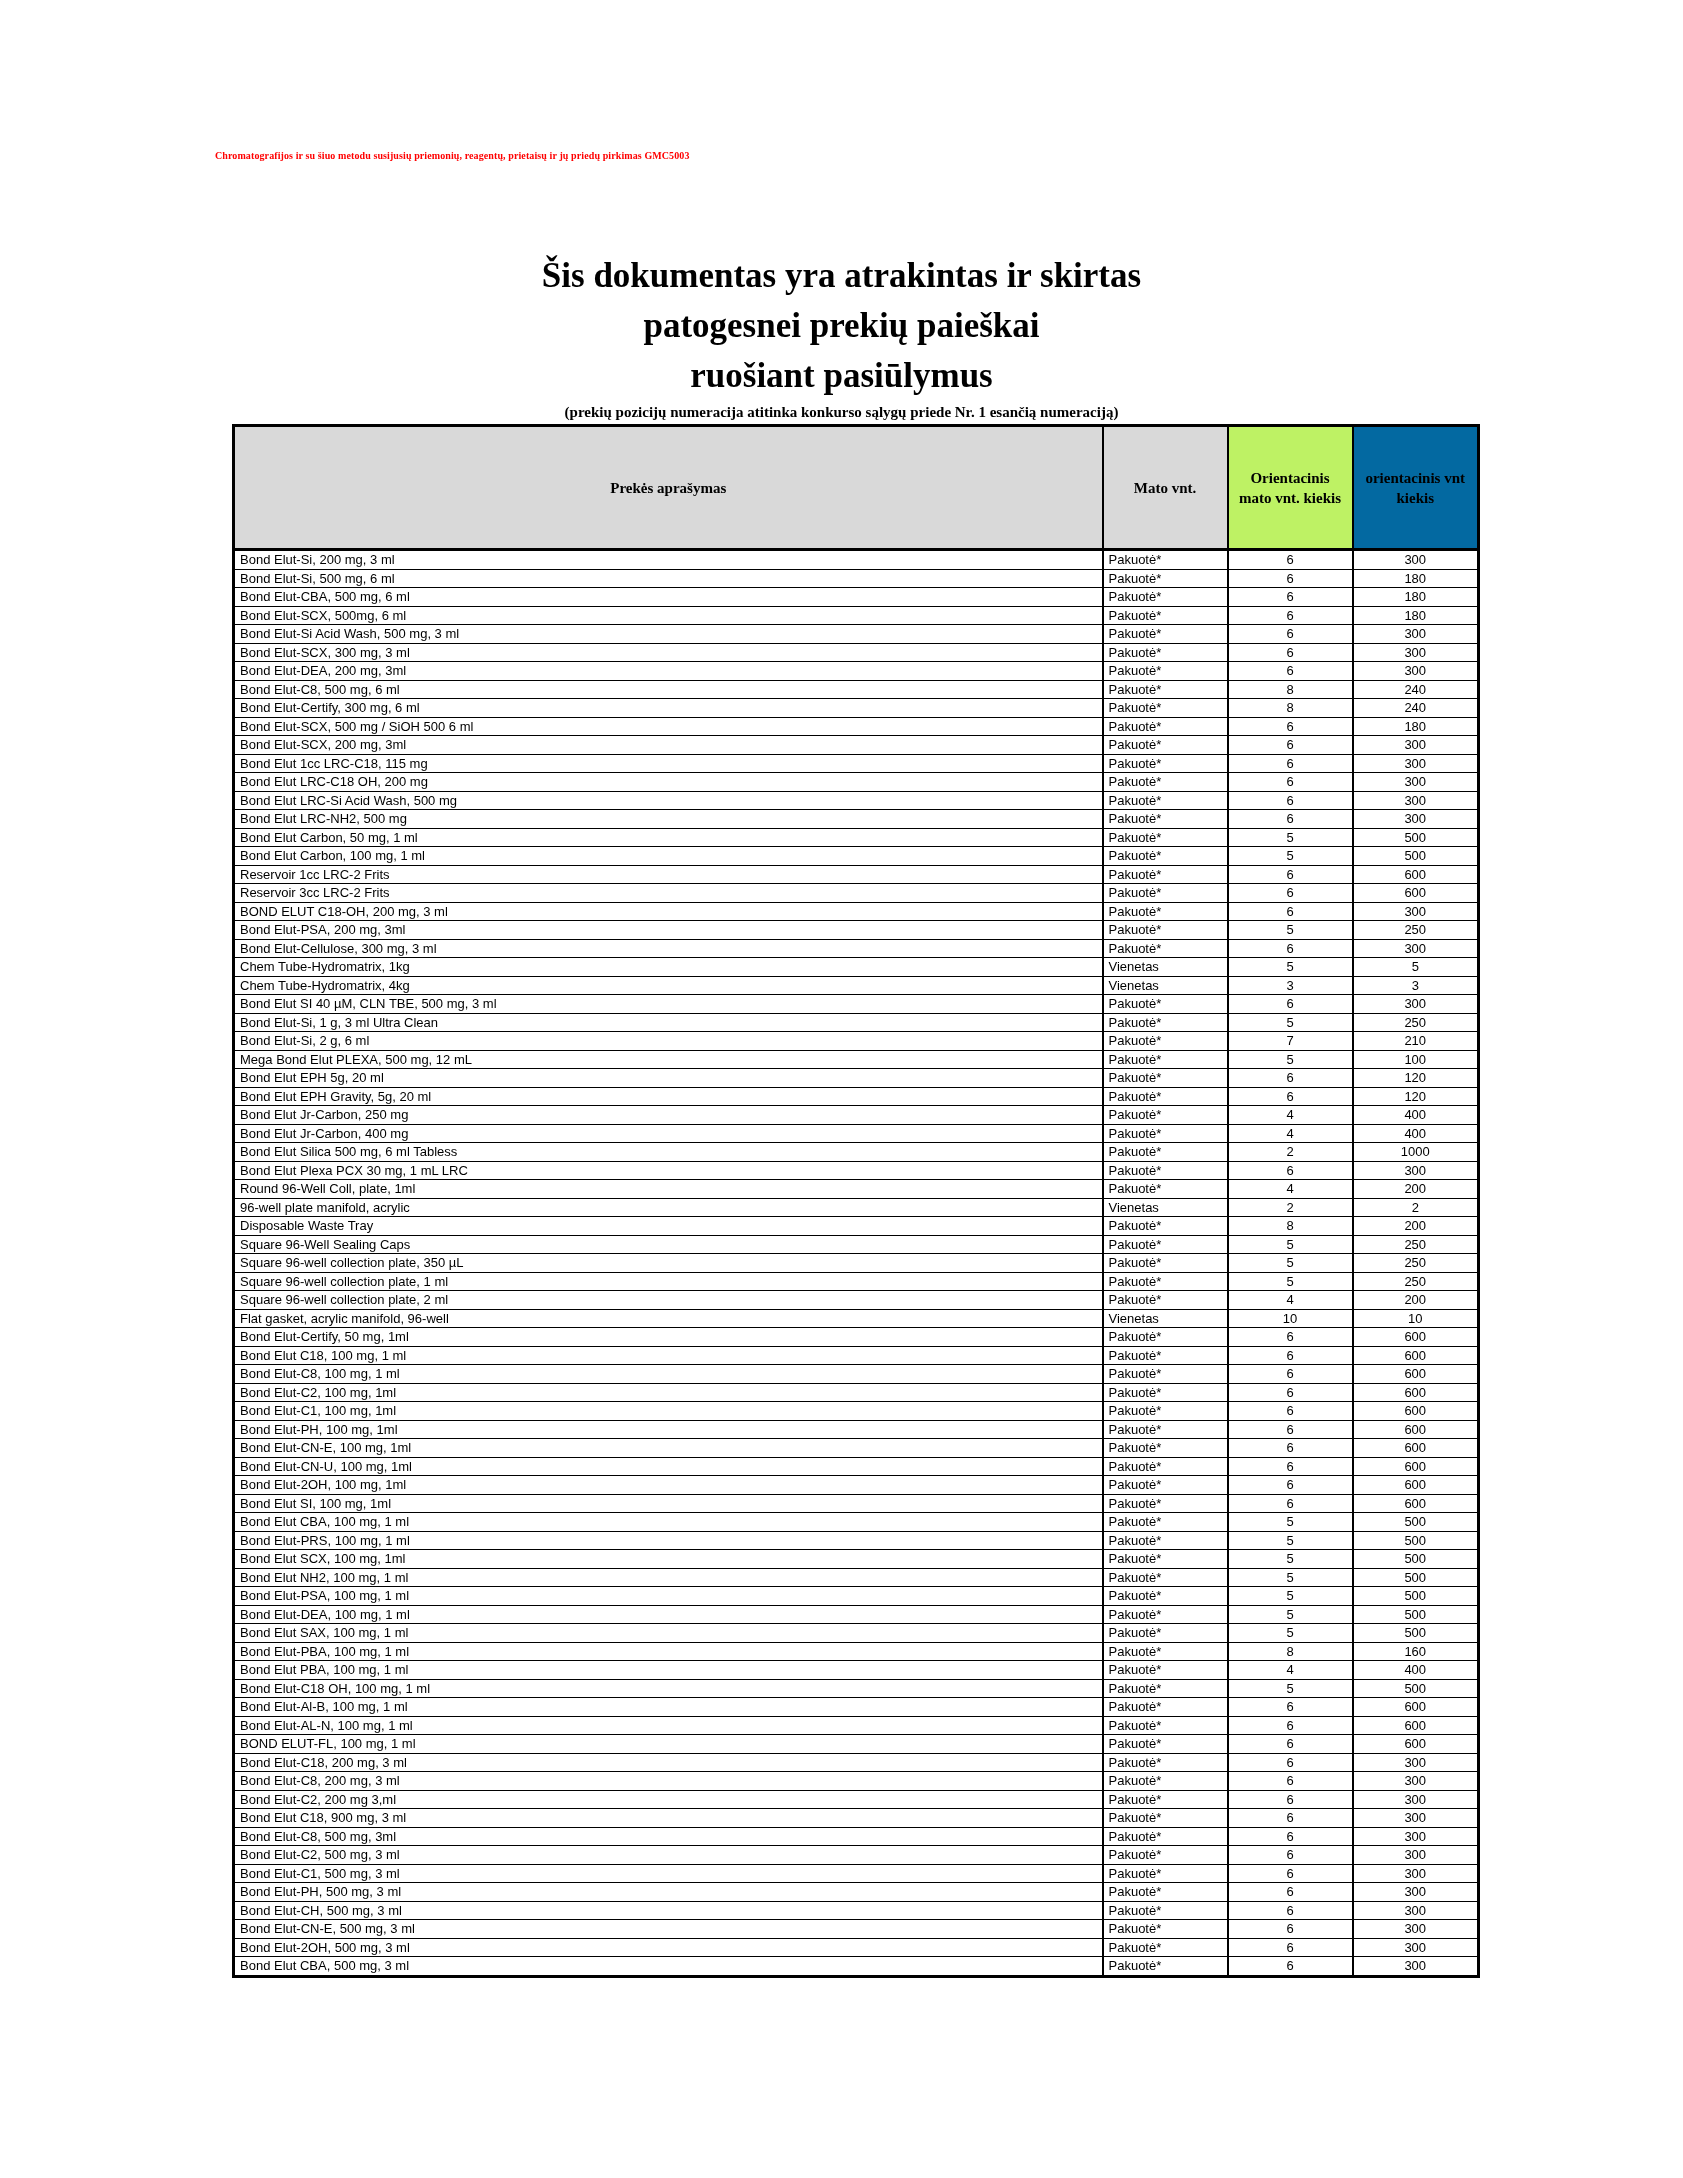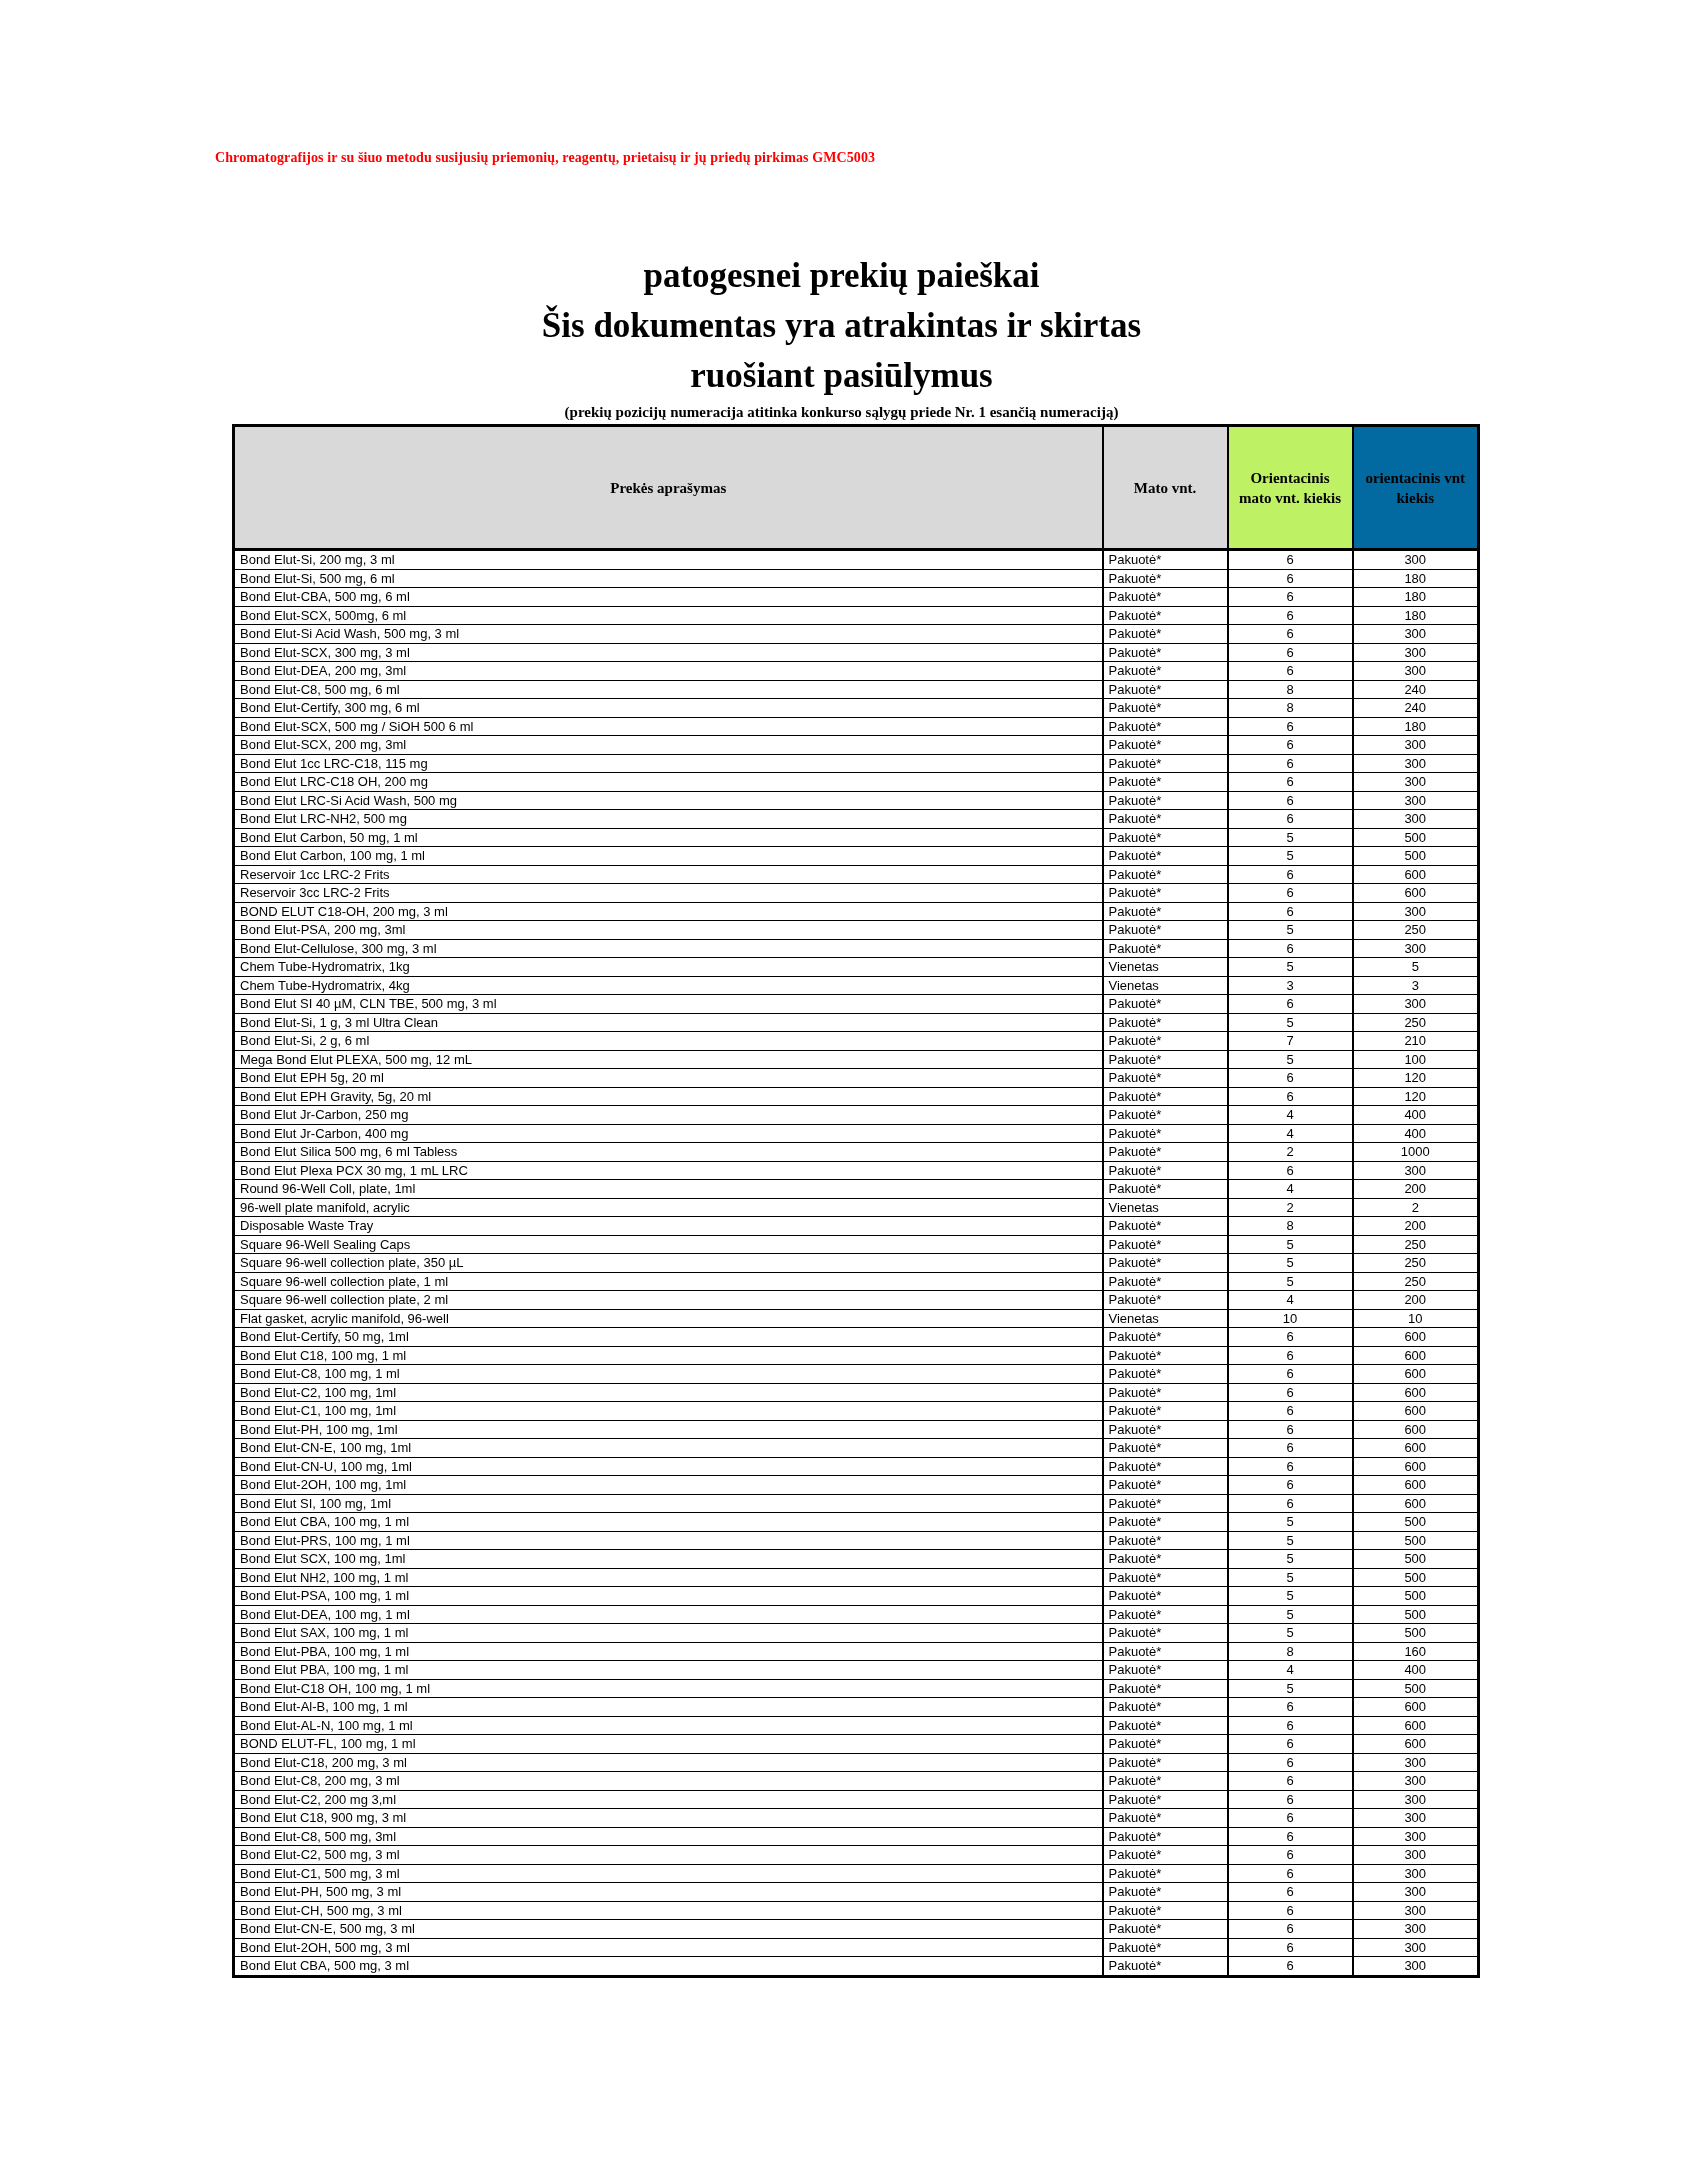--- a/index.html
+++ b/index.html
@@ -9,21 +9,21 @@
     background:#ffffff;
     font-family:"Liberation Sans",sans-serif;
     color:#000;
     overflow:hidden;
   }
   .top-note{
     position:absolute;
     left:215px;top:150px;
     font-family:"Liberation Serif",serif;
     font-weight:bold;
-    font-size:14px;
+    font-size:10px;
     letter-spacing:0.1px;
     white-space:nowrap;
   }
   .title-block{
     position:absolute;
     top:251px;left:0;width:100%;
     text-align:center;
     font-family:"Liberation Serif",serif;
     font-weight:bold;
   }
@@ -65,22 +65,22 @@
   .doc-table td.c2,.doc-table td.c3{text-align:center;padding:0;}
 </style>
 </head>
 <body>
 
 <div class="page">
 
   <div class="top-note" style="color: rgb(255, 0, 0);">Chromatografijos ir su šiuo metodu susijusių priemonių, reagentų, prietaisų ir jų priedų pirkimas GMC5003</div>
 
   <div class="title-block">
+    <div class="title-line">Šis dokumentas yra atrakintas ir skirtas</div>
     <div class="title-line">patogesnei prekių paieškai</div>
-    <div class="title-line">Šis dokumentas yra atrakintas ir skirtas</div>
     <div class="title-line">ruošiant pasiūlymus</div>
     <div class="subtitle">(prekių pozicijų numeracija atitinka konkurso sąlygų priede Nr. 1 esančią numeraciją)</div>
   </div>
 
   <table class="doc-table">
     <colgroup>
       <col id="col-0" style="width: 869px;">
         <col id="col-1" style="width: 125px;">
         <col id="col-2" style="width: 125px;">
         <col id="col-3" style="width: 126px;">

